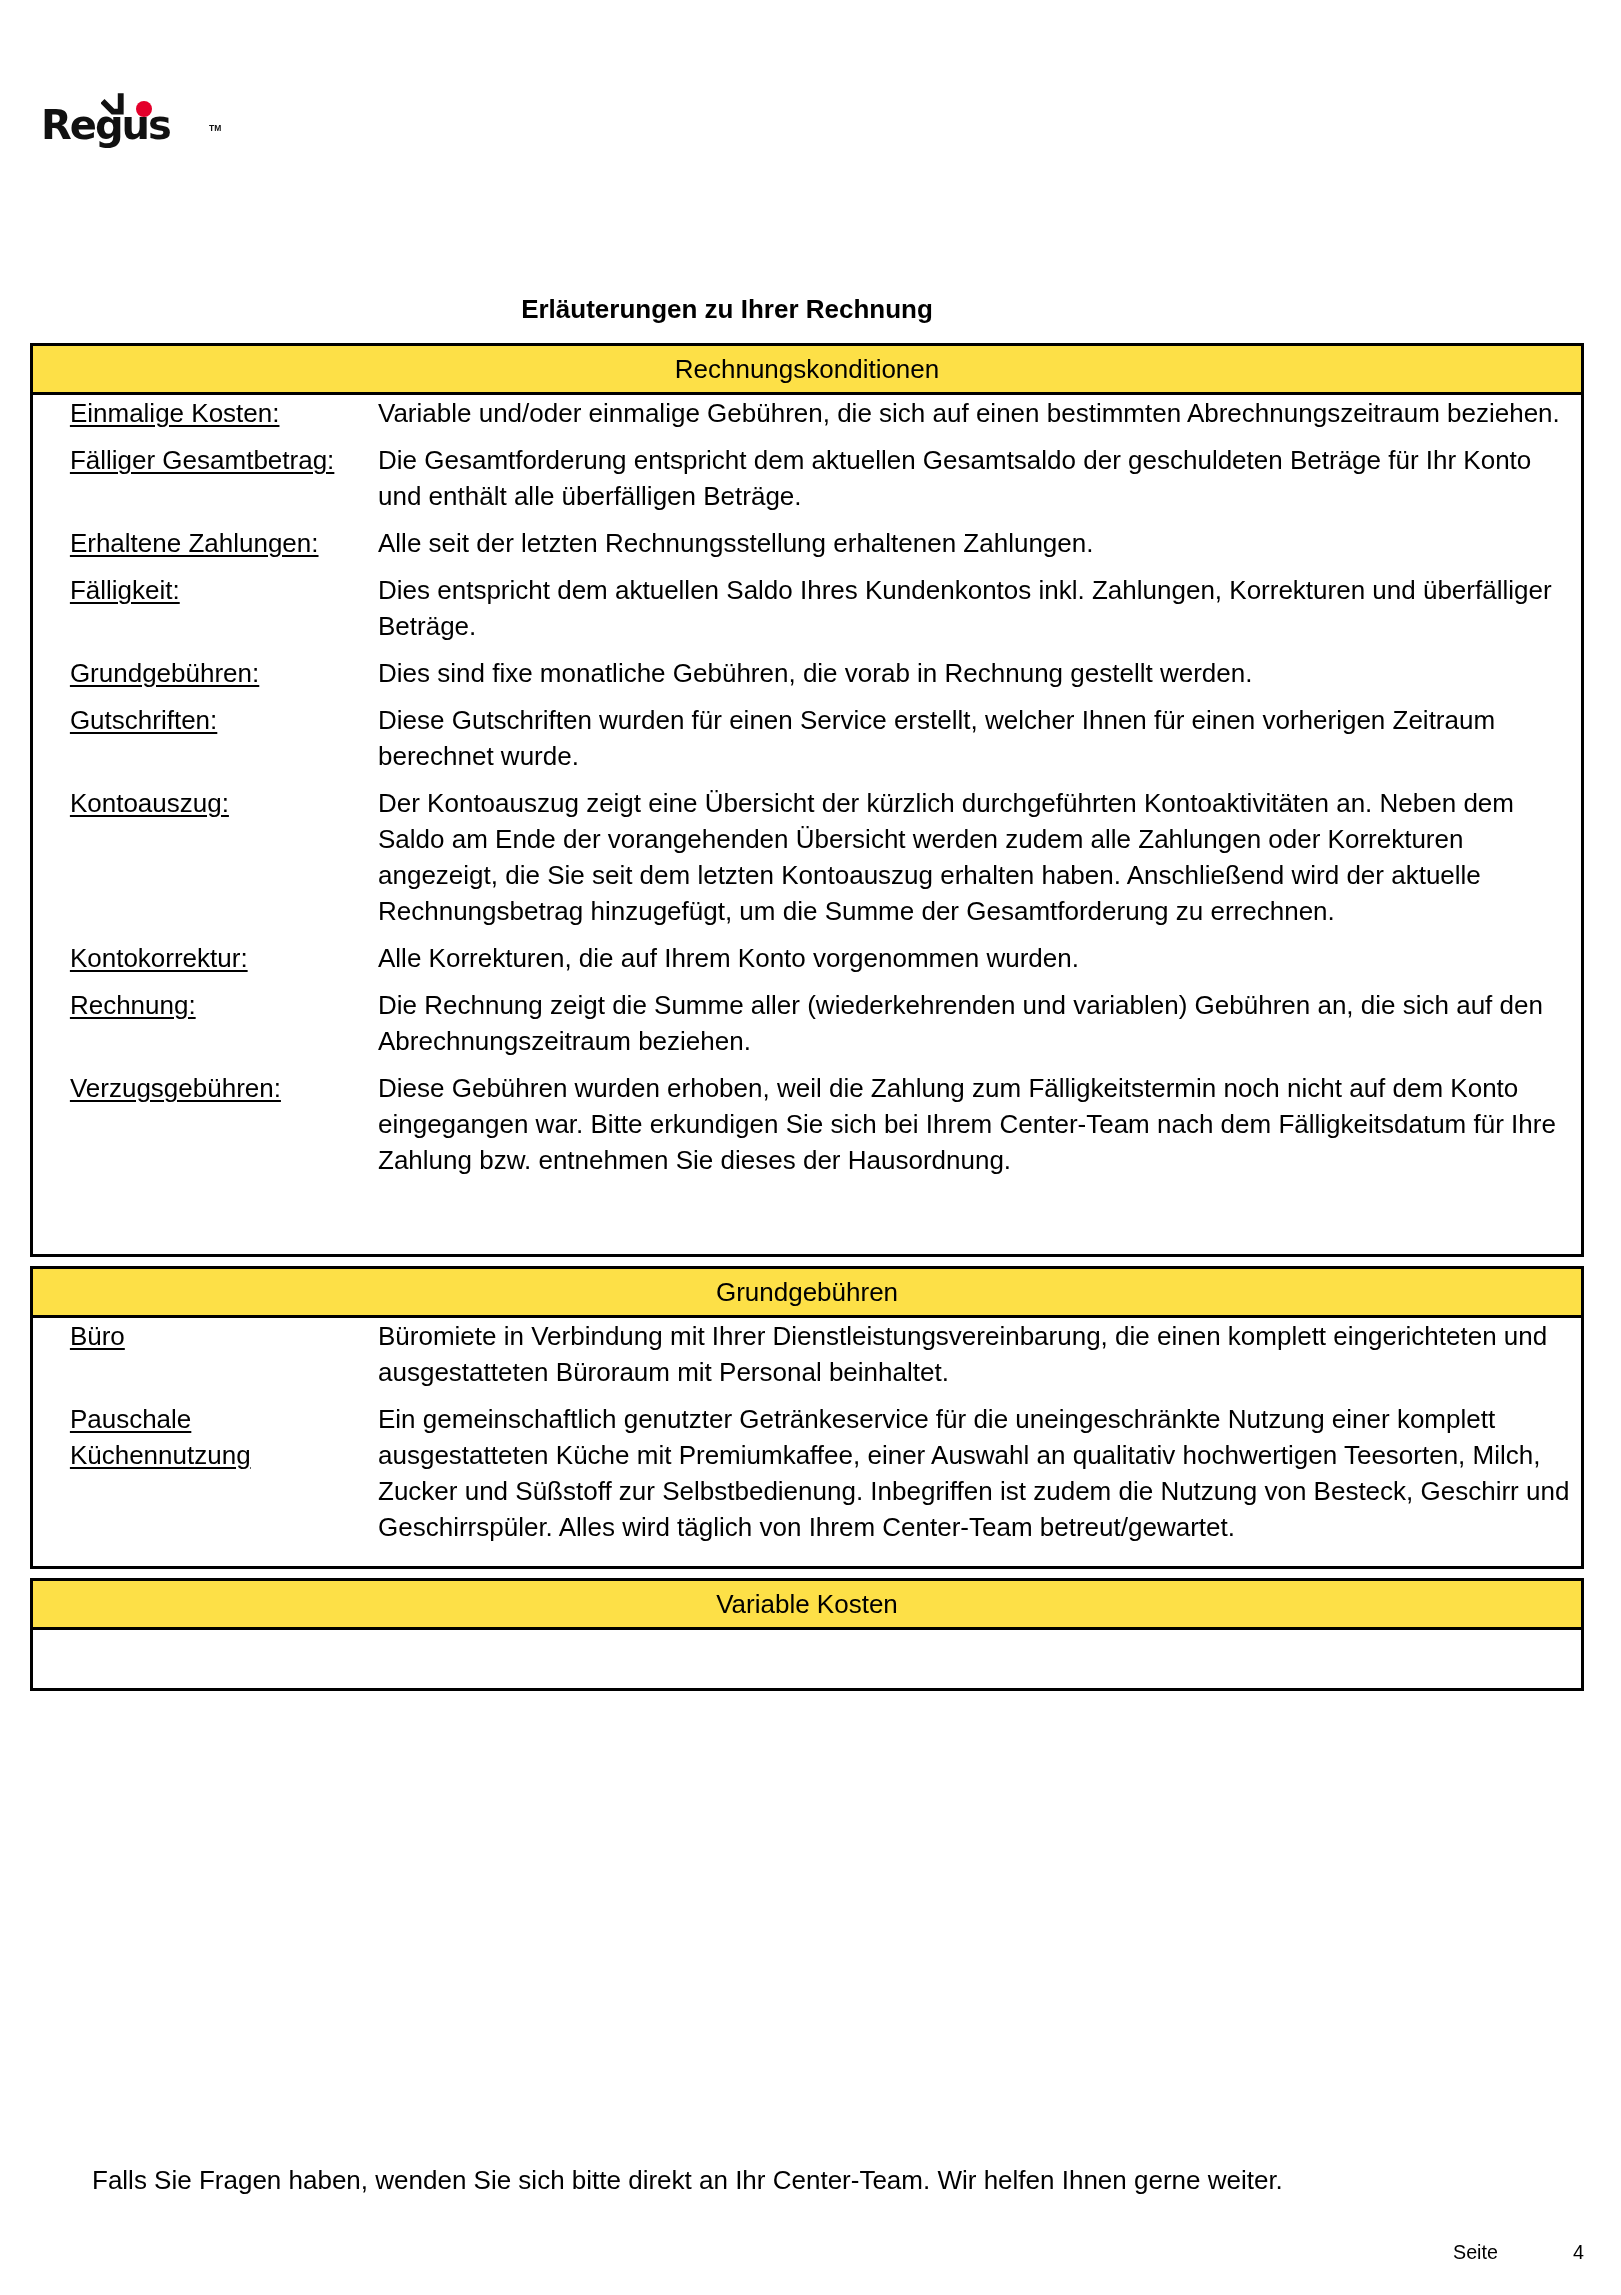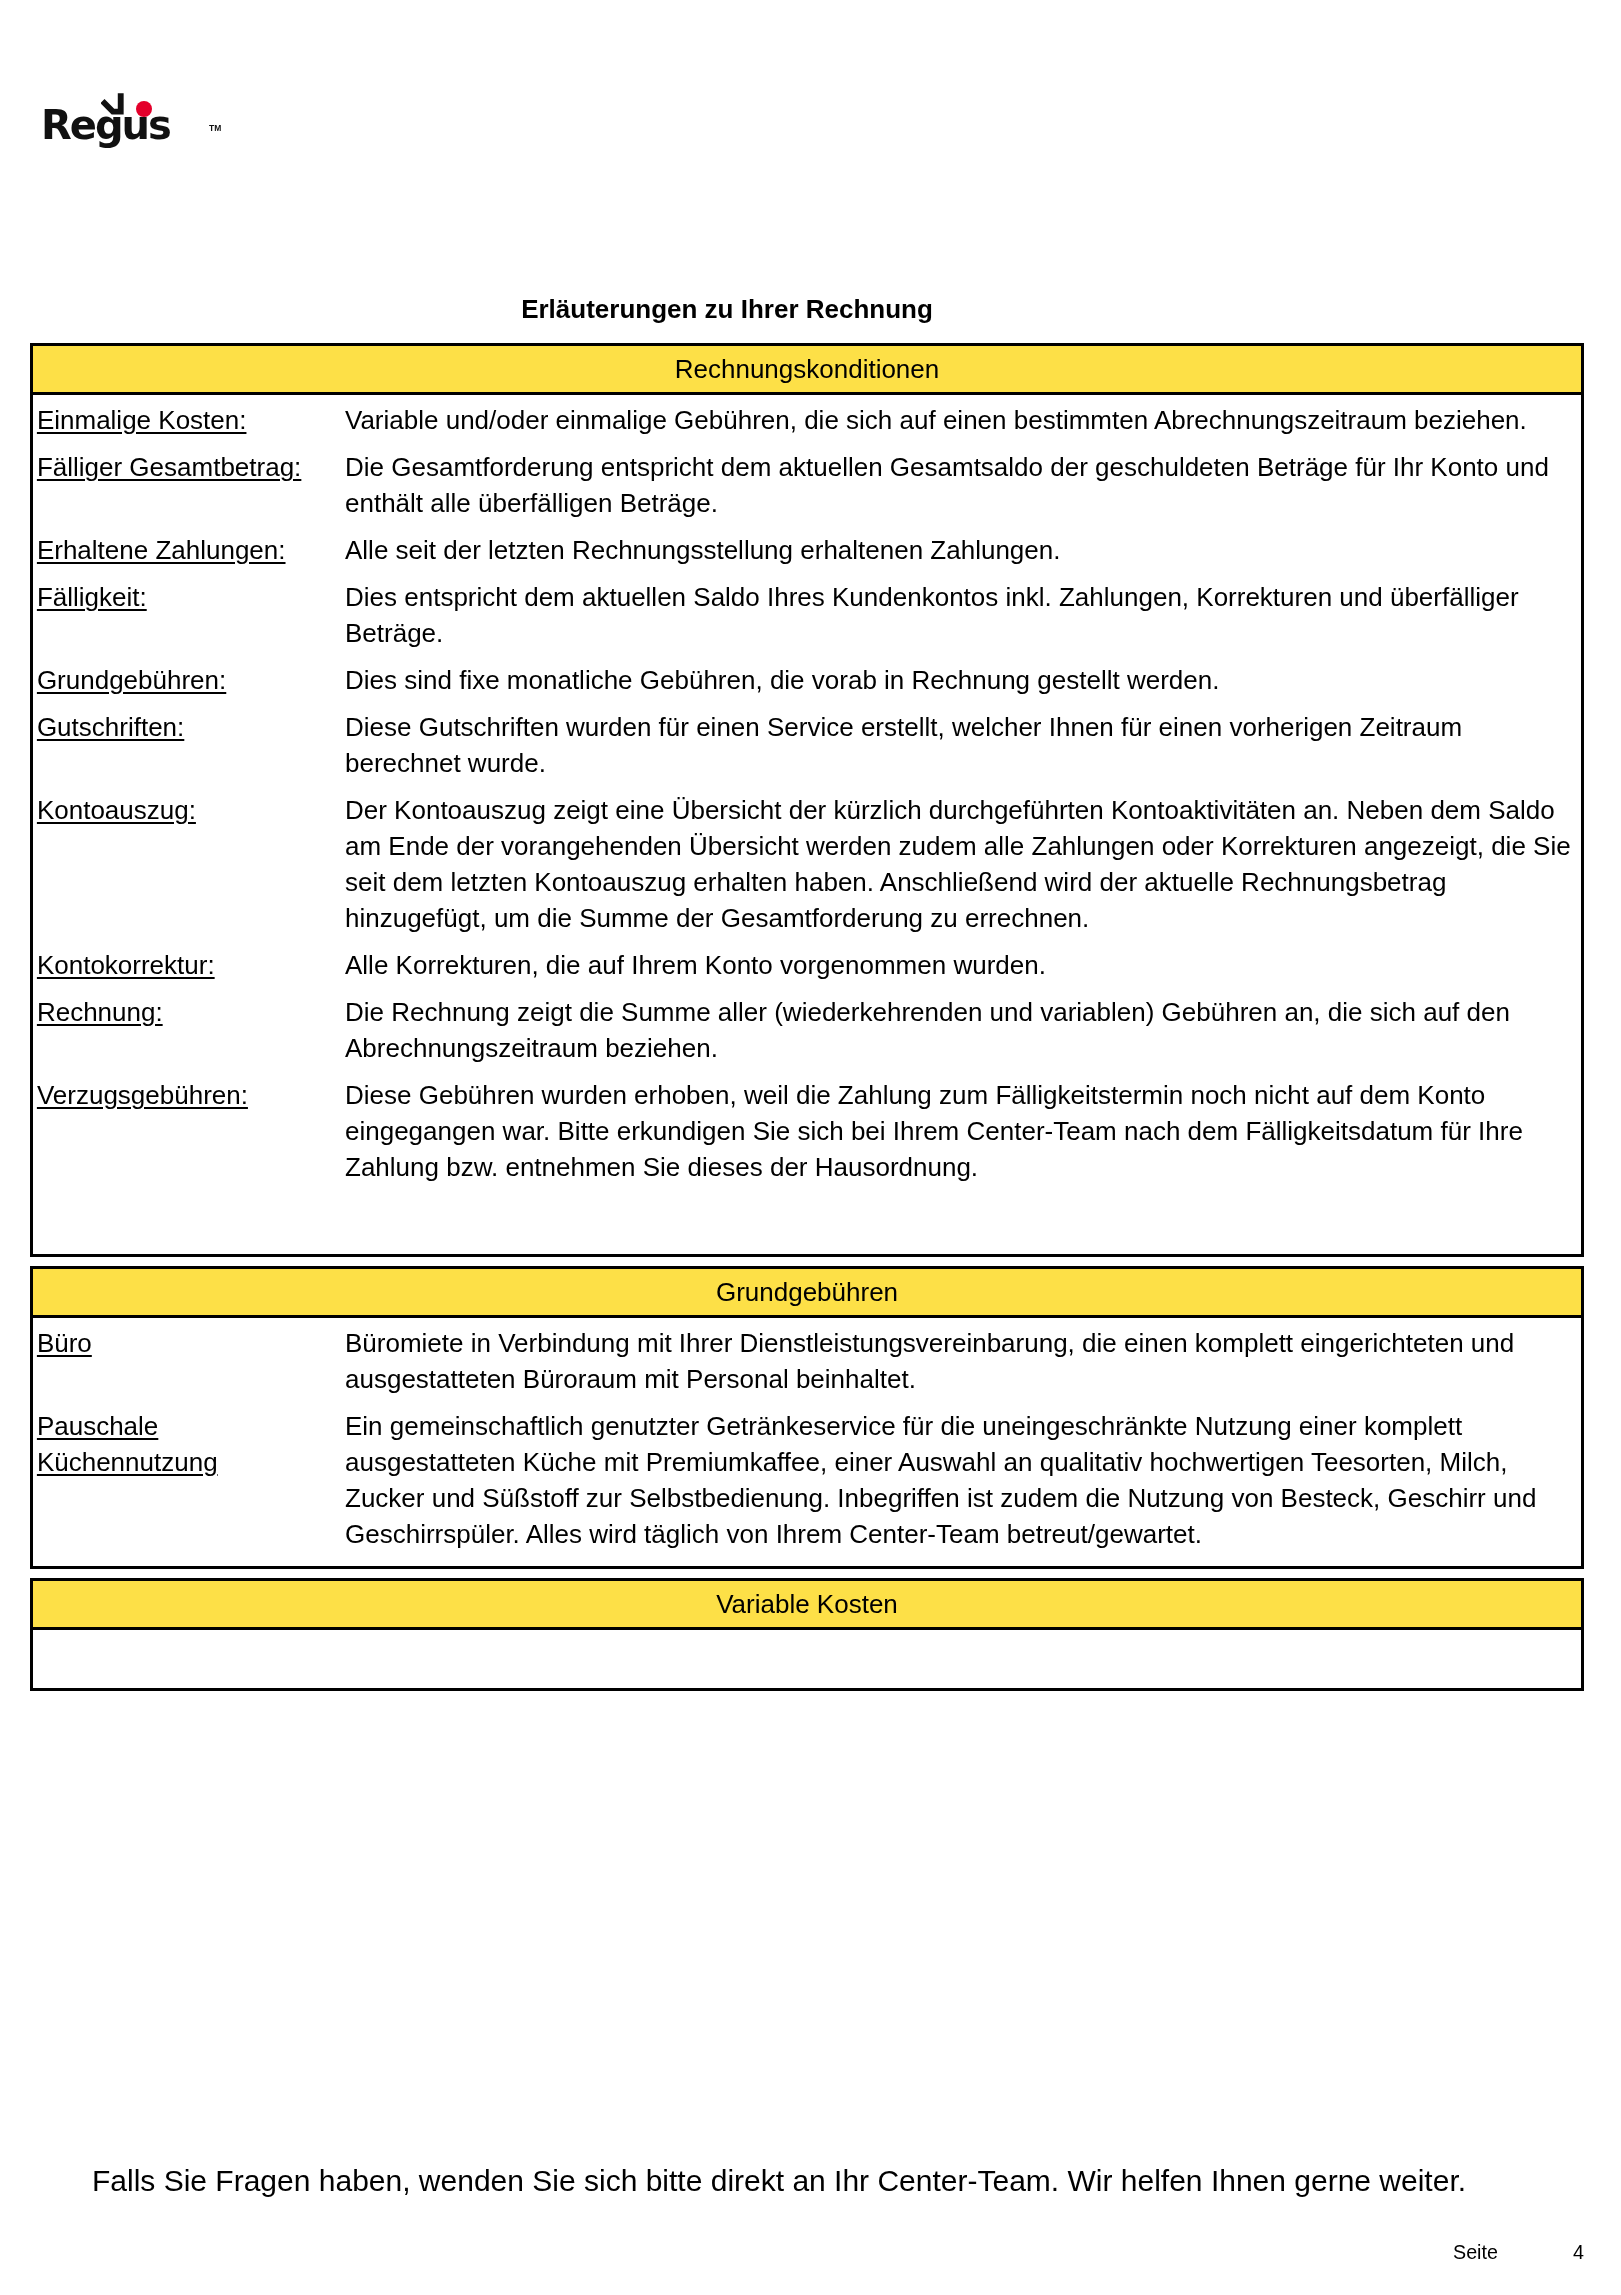--- a/index.html
+++ b/index.html
@@ -33,37 +33,37 @@
 
     
     .section {
       position: absolute; left: 30px; width: 1554px; box-sizing: border-box;
       border: 3.3px solid #000000; background: #ffffff;
     }
     .section-head {
       background: #fde047; border-bottom: 3.3px solid #000000;
       height: 46px; line-height: 46px; text-align: center; font-size: 26px;
     }
-    .rows { padding: 7px 0 0 0; }
+    .rows { padding: 0 0 0 0; margin-left: 33px; }
     .row { display: flex; margin-bottom: 11px; }
     .term {
       width: 312px; flex: 0 0 312px; padding-left: 3.9px; box-sizing: border-box;
       font-size: 26px; line-height: 36px; text-decoration: underline;
       text-underline-offset: 3.3px; text-decoration-thickness: 2px;
     }
     .desc {
       flex: 1 1 auto; font-size: 26px; line-height: 36px; padding-right: 3.9px;
     }
 
     #sec-konditionen { top: 343px; height: 914px; }
     #sec-grund { top: 1266px; height: 303px; }
     #sec-variabel { top: 1578px; height: 113px; }
 
     .footer-note {
-      position: absolute; left: 92px; top: 2165px; font-size: 30px; line-height: 31.5px;
+      position: absolute; left: 92px; top: 2165px; font-size: 26px; line-height: 31.5px;
     }
     .page-label { position: absolute; left: 1453px; top: 2242px; font-size: 19.7px; line-height: 21px; }
     .page-num { position: absolute; left: 1573px; top: 2242px; font-size: 19.7px; line-height: 21px; }
   </style>
 </head>
 <body>
 
 <div class="logo">
   <svg class="logo-tick" viewBox="0 0 44 46">
     <path d="M2 14 L18 30 L30 30 L30 2" fill="none" stroke="#111111" stroke-width="9" stroke-linejoin="miter" stroke-linecap="butt"></path>

